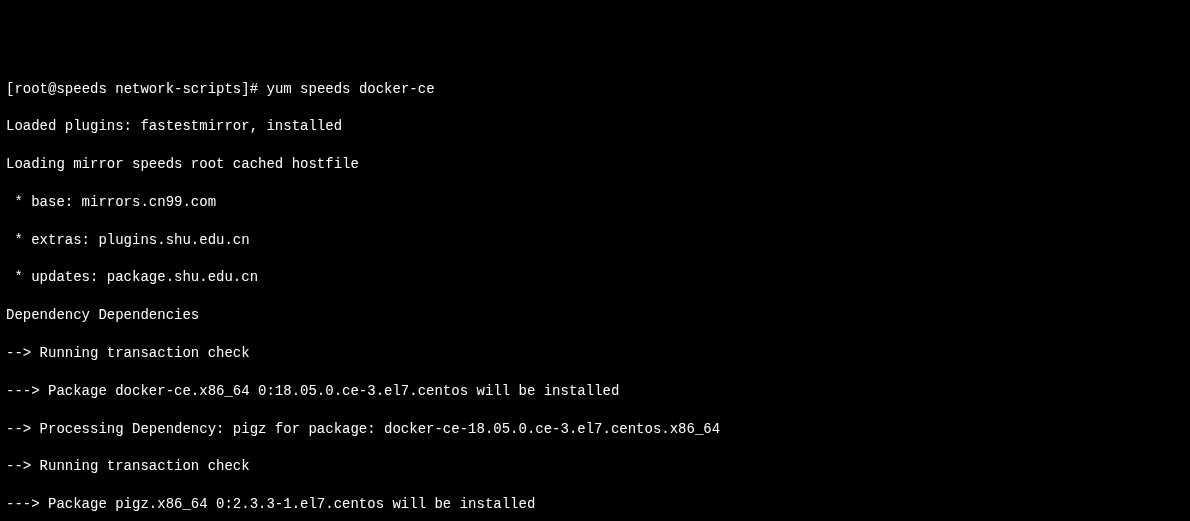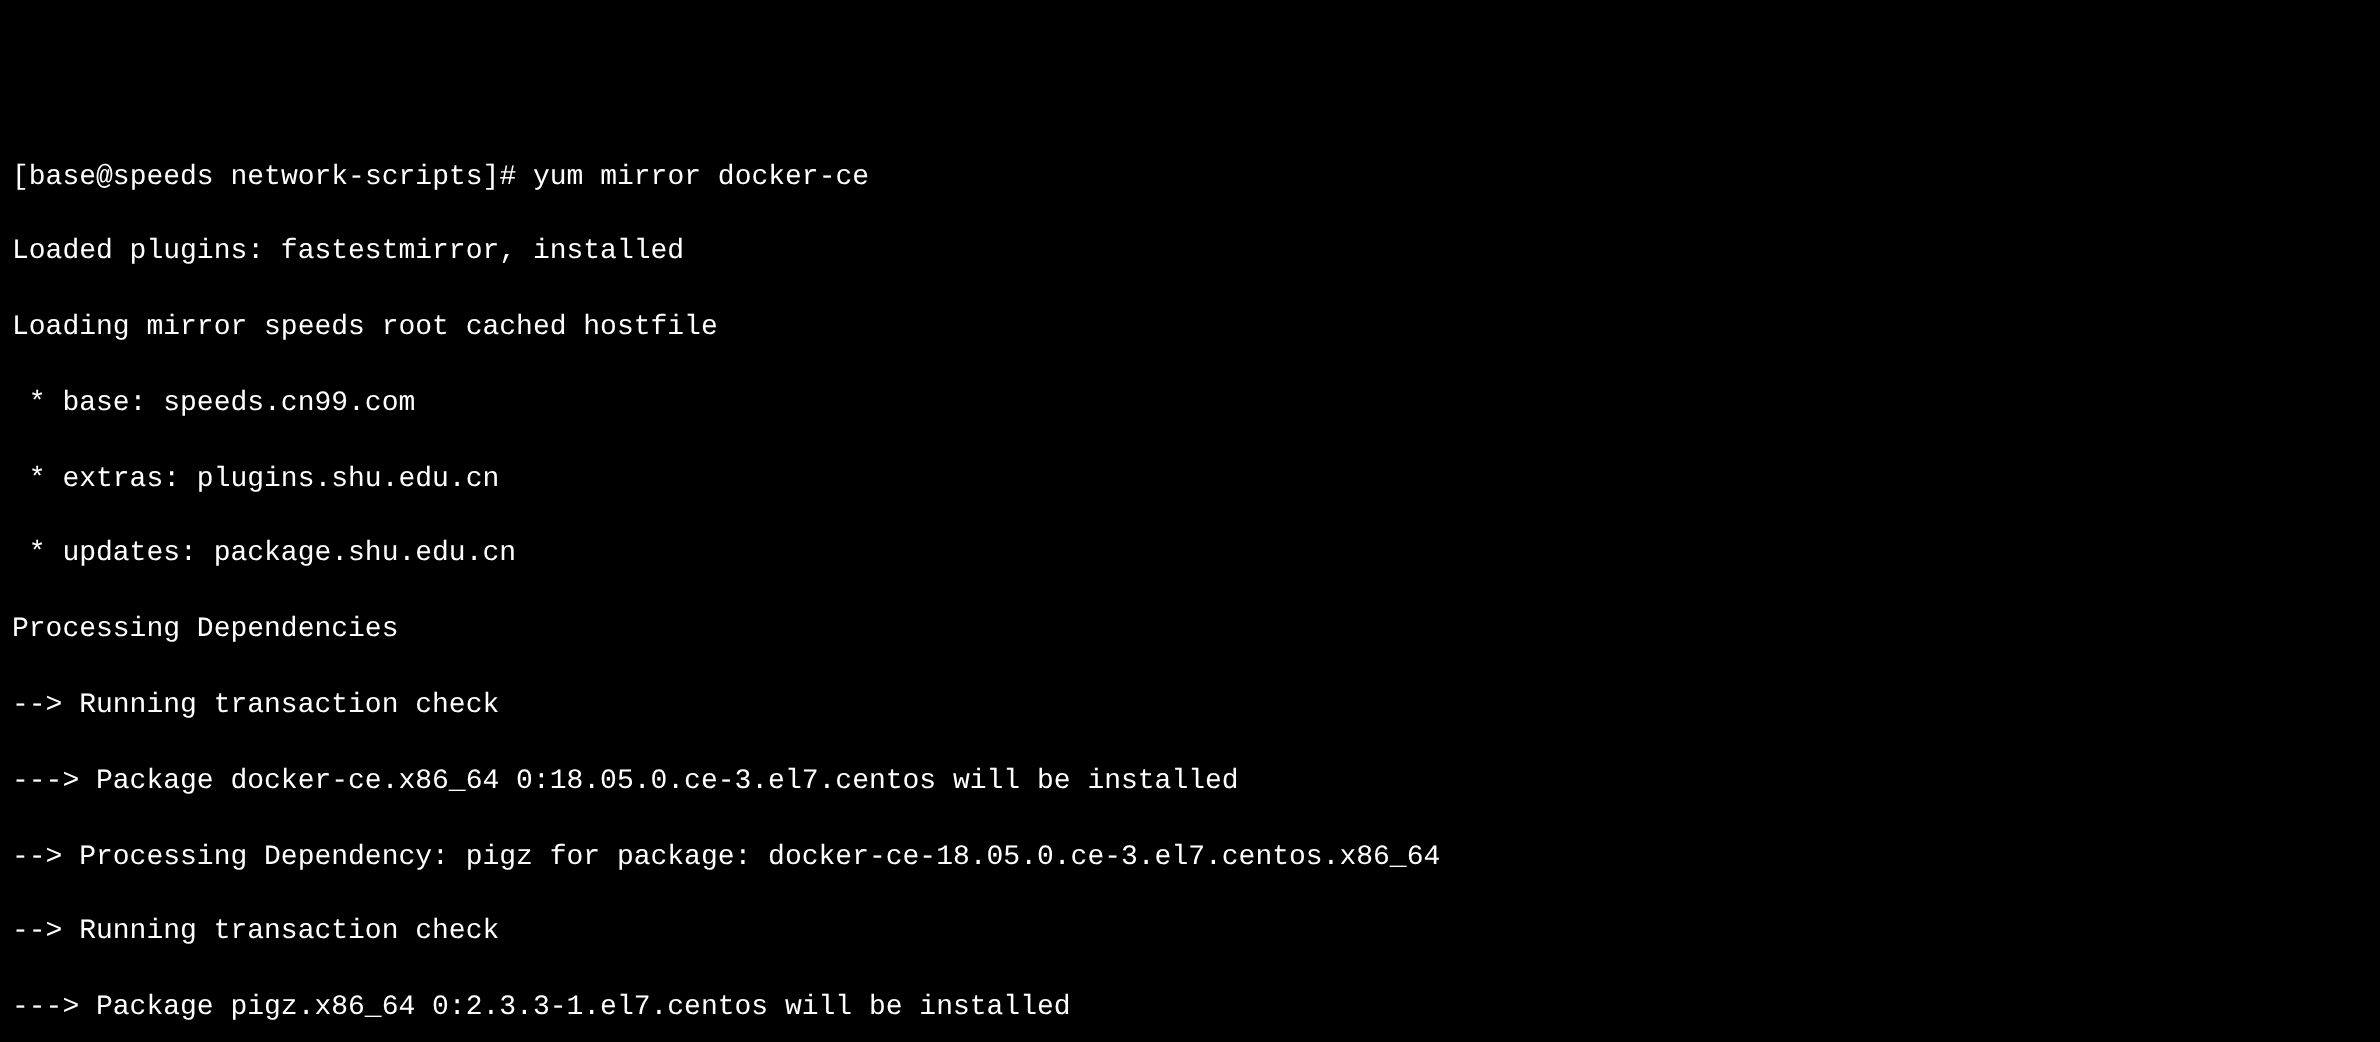--- a/index.html
+++ b/index.html
@@ -21,27 +21,27 @@
     }
     .line {
       display: block;
     }
   </style>
 </head>
 <body>
 
 
 
-<span class="line">[<span>base</span>@<span>speeds</span> <span>network-scripts</span>]<span>#</span> <span>yum mirror docker-ce</span></span>
+<span class="line">[<span>root</span>@<span>speeds</span> <span>network-scripts</span>]<span>#</span> <span>yum speeds docker-ce</span></span>
 <span class="line">Loaded plugins: fastestmirror, installed</span>
 <span class="line">Loading mirror speeds root cached hostfile</span>
-<span class="line"> * base: speeds.cn99.com</span>
+<span class="line"> * base: mirrors.cn99.com</span>
 <span class="line"> * extras: plugins.shu.edu.cn</span>
 <span class="line"> * updates: package.shu.edu.cn</span>
-<span class="line">Processing Dependencies</span>
+<span class="line">Dependency Dependencies</span>
 <span class="line">--&gt; Running transaction check</span>
 <span class="line">---&gt; Package docker-ce.x86_64 0:18.05.0.ce-3.el7.centos will be installed</span>
 <span class="line">--&gt; Processing Dependency: pigz for package: docker-ce-18.05.0.ce-3.el7.centos.x86_64</span>
 <span class="line">--&gt; Running transaction check</span>
 <span class="line">---&gt; Package pigz.x86_64 0:2.3.3-1.el7.centos will be installed</span>
 
 <span class="line"></span>
 
 <span class="line"></span>
 

